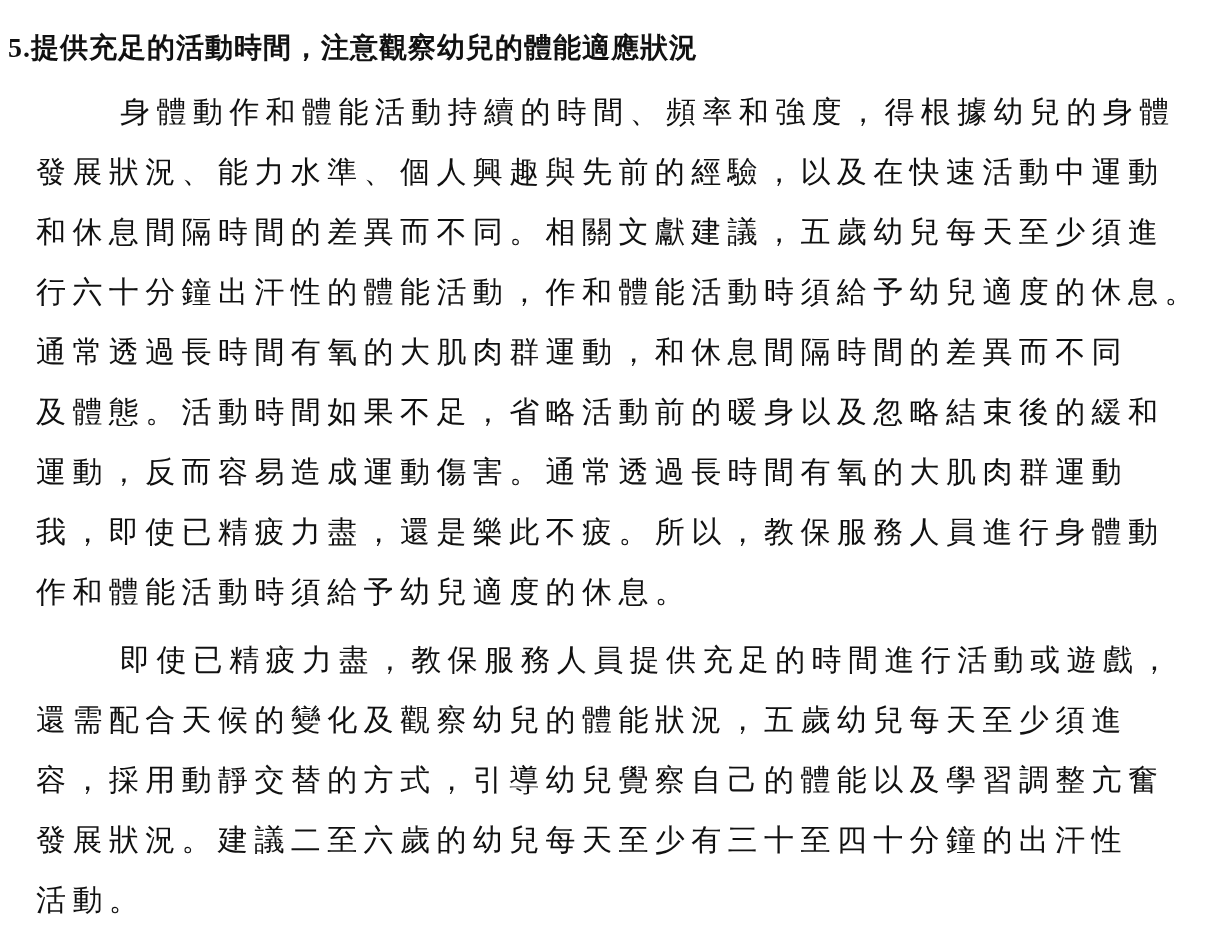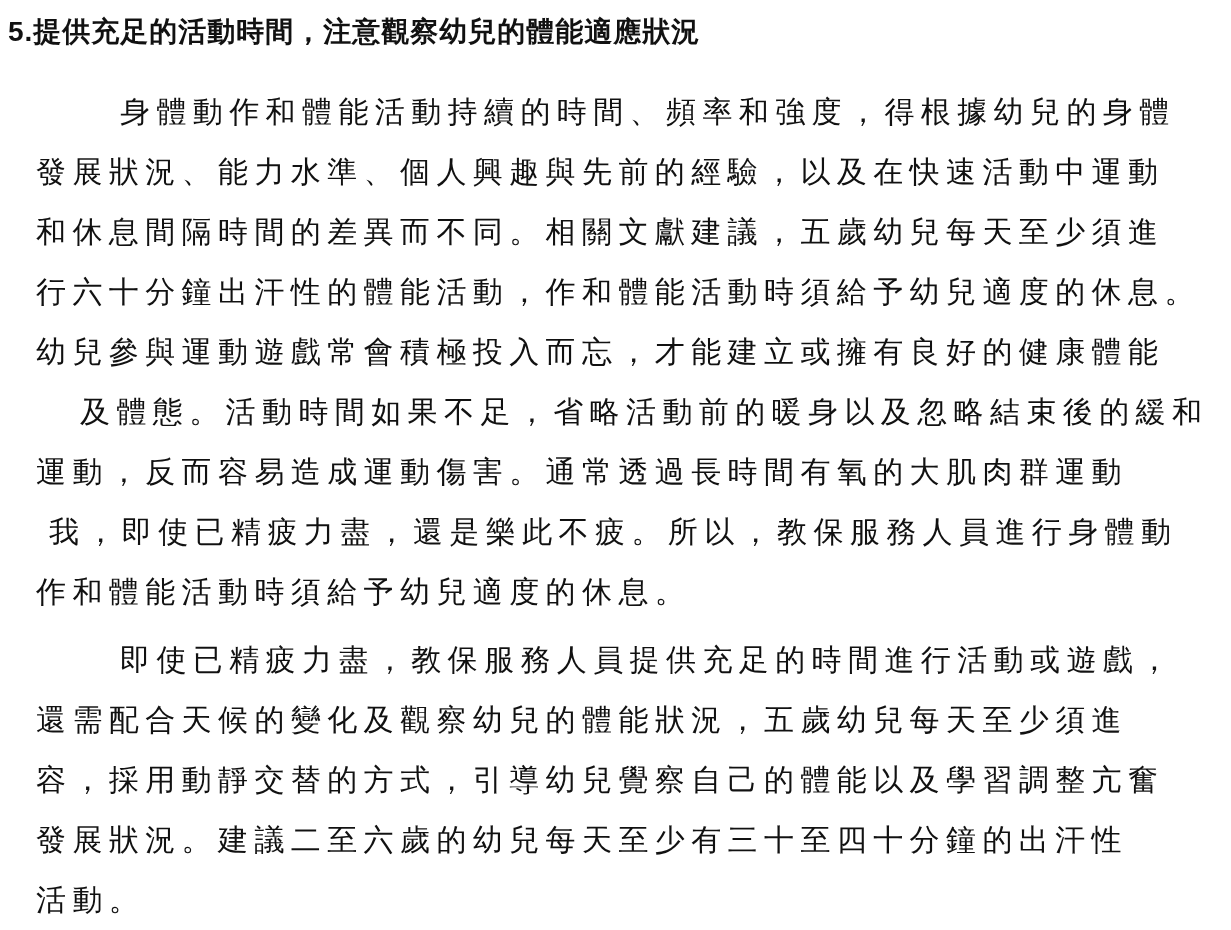--- a/index.html
+++ b/index.html
@@ -2,46 +2,46 @@
 <html><head>
 <meta charset="utf-8">
 <style>
   html, body { margin: 0; padding: 0; background: #ffffff; }
   body {
     width: 1231px; height: 930px; overflow: hidden; position: relative;
     color: #111111;
     font-family: "DejaVu Serif", "Liberation Serif", serif;
   }
   .heading {
-    position: absolute; left: 8px; top: 12px;
+    position: absolute; left: 8px; top: 28px;
     font-size: 28px; font-weight: bold; line-height: 40px;
     letter-spacing: 1px; white-space: nowrap;
-    font-family: Liberation Sans, sans-serif;
+    font-family: Liberation Serif, serif;
   }
   .line {
     position: absolute; left: 36px;
     font-size: 30px; line-height: 40px; white-space: nowrap;
     letter-spacing: 6.4px;
   }
   .line.indent { left: 120px; }
 </style>
 </head>
 <body>
 
 <div class="heading">5.提供充足的活動時間，注意觀察幼兒的體能適應狀況</div>
 
 <div>
   <div class="line indent" style="top:92px;text-align:center;">身體動作和體能活動持續的時間、頻率和強度，得根據幼兒的身體</div>
   <div class="line" style="top:152px;">發展狀況、能力水準、個人興趣與先前的經驗，以及在快速活動中運動</div>
   <div class="line" style="top:212px;">和休息間隔時間的差異而不同。相關文獻建議，五歲幼兒每天至少須進</div>
   <div class="line" style="top:272px;">行六十分鐘出汗性的體能活動，作和體能活動時須給予幼兒適度的休息。</div>
-  <div class="line" style="top:332px;">幼兒參與運動遊戲常會積極投入而忘，才能建立或擁有良好的健康體能</div>
-  <div class="line" style="top:392px;margin-left:44px;">及體態。活動時間如果不足，省略活動前的暖身以及忽略結束後的緩和</div>
+  <div class="line" style="top:332px;">通常透過長時間有氧的大肌肉群運動，和休息間隔時間的差異而不同</div>
+  <div class="line" style="top:392px;">及體態。活動時間如果不足，省略活動前的暖身以及忽略結束後的緩和</div>
   <div class="line" style="top:452px;">運動，反而容易造成運動傷害。通常透過長時間有氧的大肌肉群運動</div>
-  <div class="line" style="top:512px;margin-left:13px;">我，即使已精疲力盡，還是樂此不疲。所以，教保服務人員進行身體動</div>
+  <div class="line" style="top:512px;">我，即使已精疲力盡，還是樂此不疲。所以，教保服務人員進行身體動</div>
   <div class="line" style="top:572px;">作和體能活動時須給予幼兒適度的休息。</div>
 </div>
 
 <div>
   <div class="line indent" style="top:640px;">即使已精疲力盡，教保服務人員提供充足的時間進行活動或遊戲，</div>
   <div class="line" style="top:700px;">還需配合天候的變化及觀察幼兒的體能狀況，五歲幼兒每天至少須進</div>
   <div class="line" style="top:760px;">容，採用動靜交替的方式，引導幼兒覺察自己的體能以及學習調整亢奮</div>
   <div class="line" style="top:820px;">發展狀況。建議二至六歲的幼兒每天至少有三十至四十分鐘的出汗性</div>
   <div class="line" style="top:880px;">活動。</div>
 </div>

